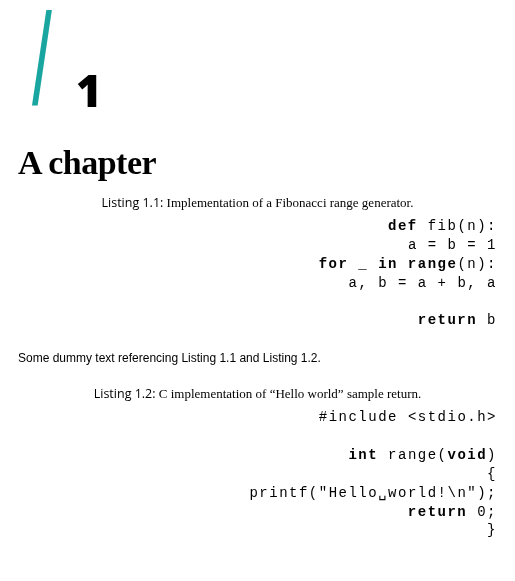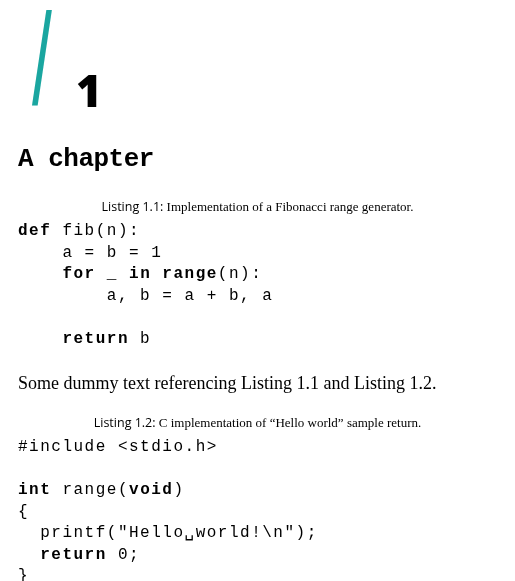--- a/index.html
+++ b/index.html
@@ -32,51 +32,52 @@
     position: absolute;
     left: 58px;
     top: 60px;
     font-size: 44px;
     font-weight: 900;
     color: #000;
     font-family: 'Open Sans', 'Helvetica Neue', Arial, sans-serif;
     letter-spacing: -1px;
   }
   .chap-title {
-    font-family: Liberation Mono, monospace;
-    font-size: 26px;
+    font-family: Liberation Serif, serif;
+    font-size: 34px;
     font-weight: 800;
     color: #000;
     margin-top: 4px;
-    margin-bottom: 24px;
+    margin-bottom: 12px;
     letter-spacing: -0.5px;
   }
   .lst-caption {
     text-align: center;
     font-family: Georgia, serif;
     font-size: 13px;
     margin-bottom: 6px;
   }
   .lst-caption .lbl {
     font-family: 'Open Sans', Arial, sans-serif;
     font-weight: 400;
     font-size: 12.5px;
   }
   pre.code {
     font-family: 'Courier New', Courier, monospace;
-    font-size: 16px;
+    font-size: 14px;
     line-height: 1.35;
     letter-spacing: 1.5px;
     white-space: pre;
     margin-bottom: 20px;
+    text-align: right;
   }
   pre.code .kw { font-weight: bold; }
   .body-text {
-    font-family: Liberation Serif, serif;
-    font-size: 18px;
+    font-family: Liberation Sans, sans-serif;
+    font-size: 12px;
     margin: 4px 0 18px 0;
     line-height: 1.4;
   }
 </style>
 </head>
 <body>
 
 <div class="chap-head">
   <div class="slash">/</div>
   <div class="chap-num">1</div>

